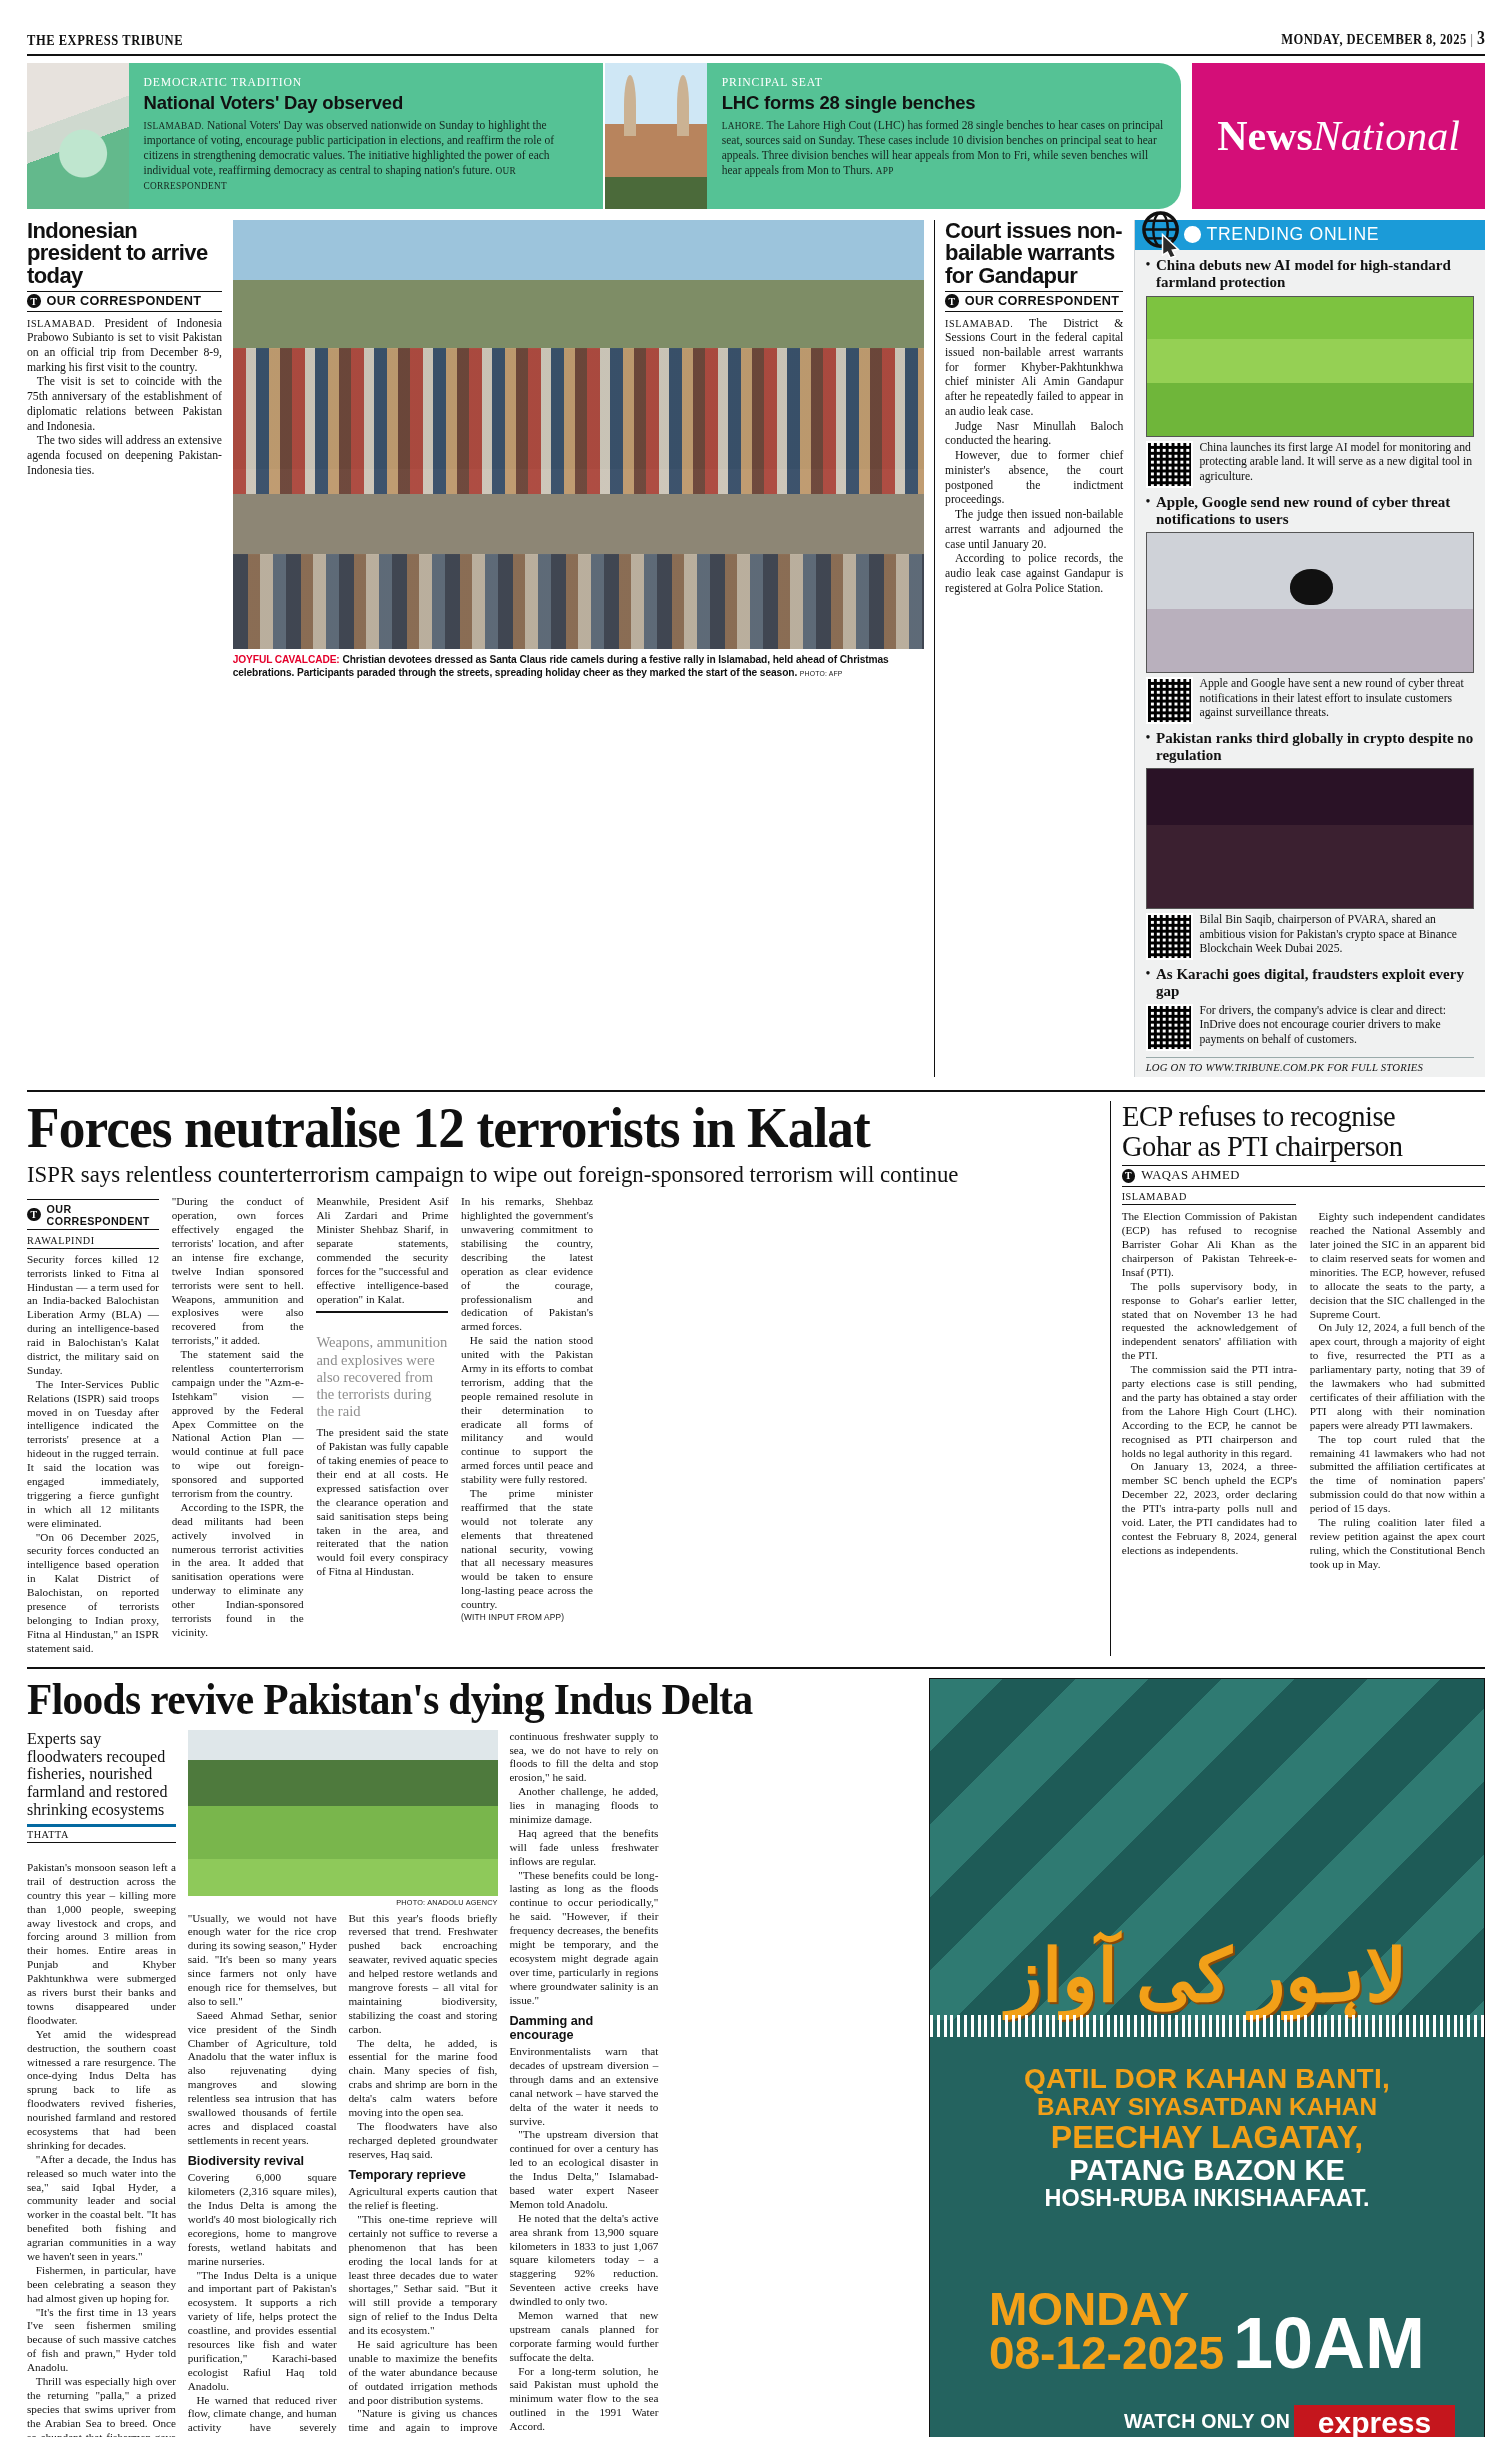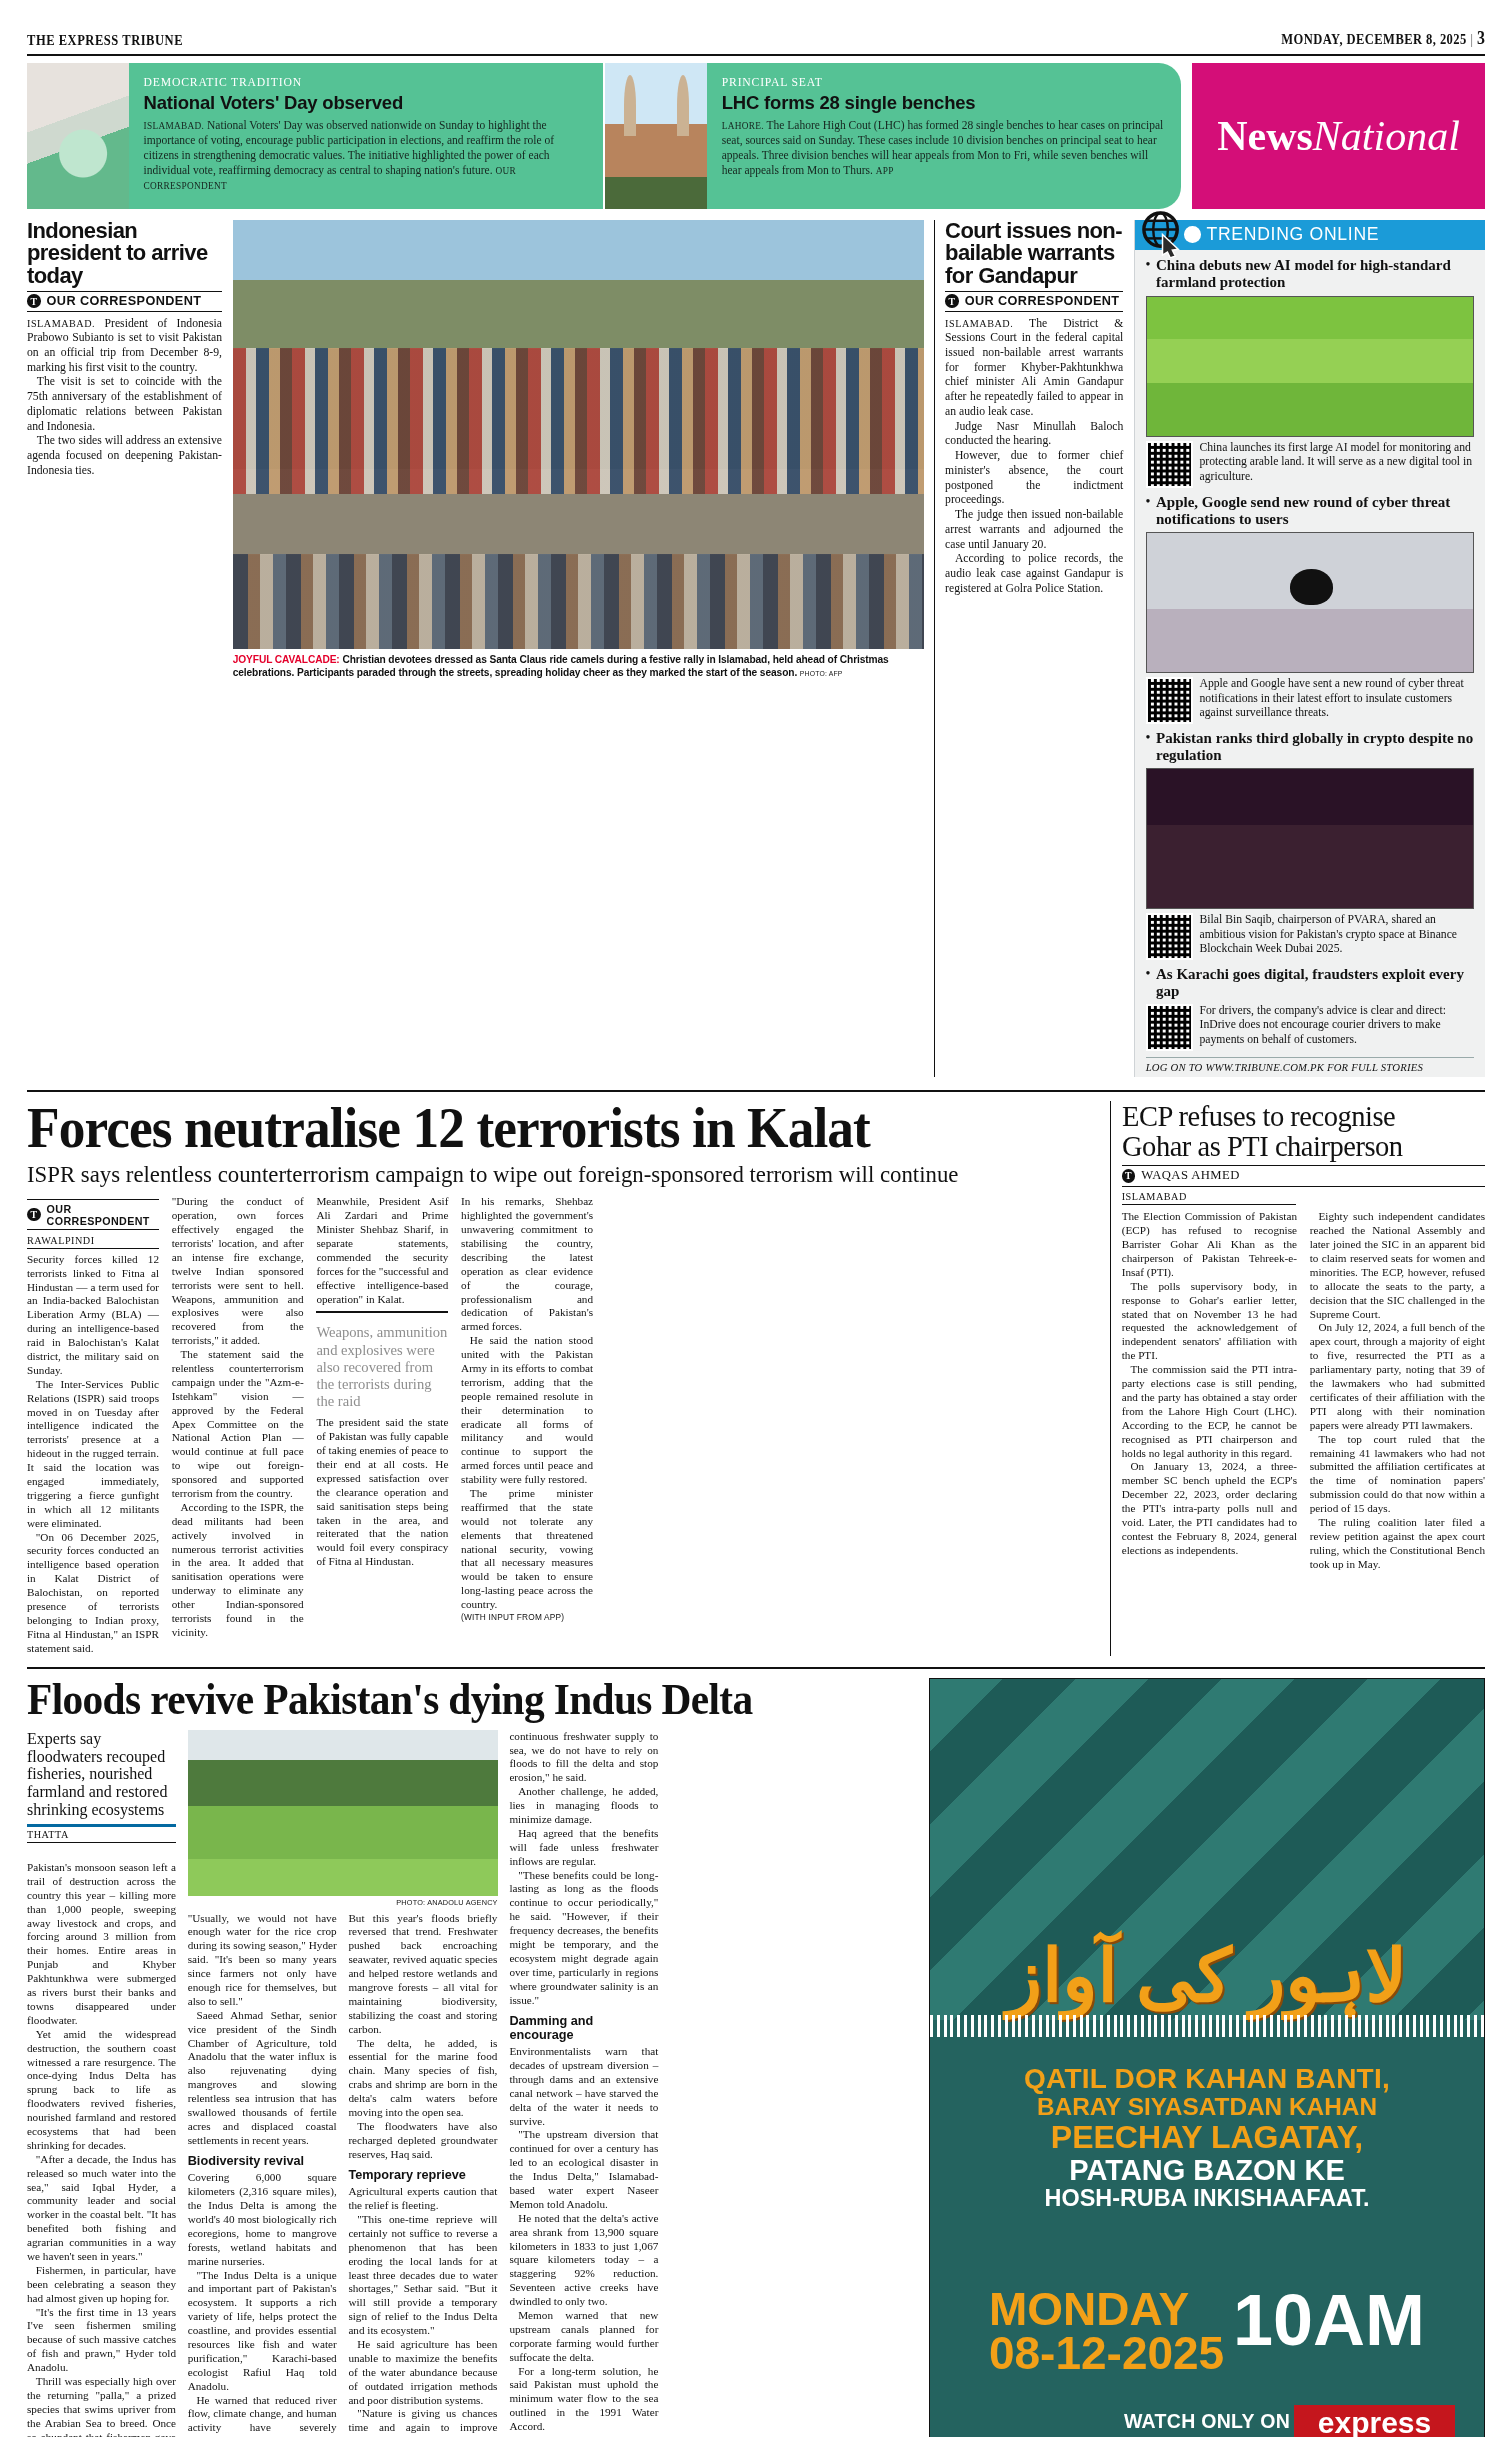--- a/index.html
+++ b/index.html
@@ -131,21 +131,21 @@
   .big-sub { font-family:"Liberation Serif",serif; font-size:24px; line-height:1.06;
              margin-top:7.8px; transform:scaleX(.95); transform-origin:left; }
   .feat-wrap { display:flex; }
   .feat-left { flex:1 1 auto; padding-right:10.7px; }
   .feat-right { width:375px; flex:0 0 375px; border-left:1.5px solid #111; padding-left:10.7px; }
   .ecp-head { font-family:"Liberation Serif",serif; font-weight:400; font-size:30px;
               line-height:1.0; letter-spacing:-0.5px; transform:scaleX(.95);
               transform-origin:left; }
   .c2 { column-count:2; column-gap:12.7px; }
   .pull { color:#8e8e8e; font-size:14.6px; line-height:1.18;
-          border-top:2.4px solid #111; padding-top:11px; margin:4.9px 0 5.9px 0;
+          border-top:2.4px solid #111; padding-top:21px; margin:4.9px 0 5.9px 0;
           break-inside:avoid; }
   .endnote { font-family:"Liberation Sans",sans-serif; font-size:8.3px; letter-spacing:0.2px; }
 
   
   .delta { margin-top:11.7px; border-top:2.4px solid #111; padding-top:8.8px; display:flex; }
   .delta-left { flex:1 1 auto; padding-right:10.7px; }
   .delta-right { width:556px; flex:0 0 556px; }
   .delta-head { font-family:"Liberation Serif",serif; font-weight:700; font-size:45px;
                 line-height:.95; letter-spacing:-0.7px; transform:scaleX(.92);
                 transform-origin:left; }
@@ -181,21 +181,21 @@
                  font-size:28px; color:#f2a018; line-height:1.08; letter-spacing:0.2px; }
   .ad-copy .l2 { font-family:"Liberation Sans",sans-serif; font-weight:700;
                  font-size:24.4px; color:#f2a018; line-height:1.1; }
   .ad-copy .l3 { font-family:"Liberation Sans",sans-serif; font-weight:700;
                  font-size:32px; color:#f2a018; line-height:1.06; }
   .ad-copy .l4 { font-family:"Liberation Sans",sans-serif; font-weight:700;
                  font-size:29px; color:#fff; line-height:1.06; }
   .ad-copy .l5 { font-family:"Liberation Sans",sans-serif; font-weight:700;
                  font-size:23.4px; color:#fff; line-height:1.1; }
   .ad-when { position:absolute; left:0; right:0; top:609px; display:flex;
-             align-items:flex-start; justify-content:center; gap:8.8px; }
+             align-items:flex-end; justify-content:center; gap:8.8px; }
   .ad-when .day { font-family:"Liberation Sans",sans-serif; font-weight:700;
                   color:#f2a018; font-size:46px; line-height:.95; text-align:left; }
   .ad-when .time { font-family:"Liberation Sans",sans-serif; font-weight:700;
                    color:#fff; font-size:72px; line-height:.9; }
   .ad-watch { position:absolute; left:0; right:0; top:731px; text-align:center; }
   .ad-watch .w1 { font-family:"Liberation Sans",sans-serif; font-weight:700;
                   font-size:19.5px; letter-spacing:0.3px; }
   .ad-brand { position:absolute; right:29px; top:726px; width:161px; }
   .ad-brand .e1 { background:#c5161d; color:#fff; font-family:"Liberation Sans",sans-serif;
                   font-weight:700; font-size:30px; text-align:center; padding:1px 0; }

